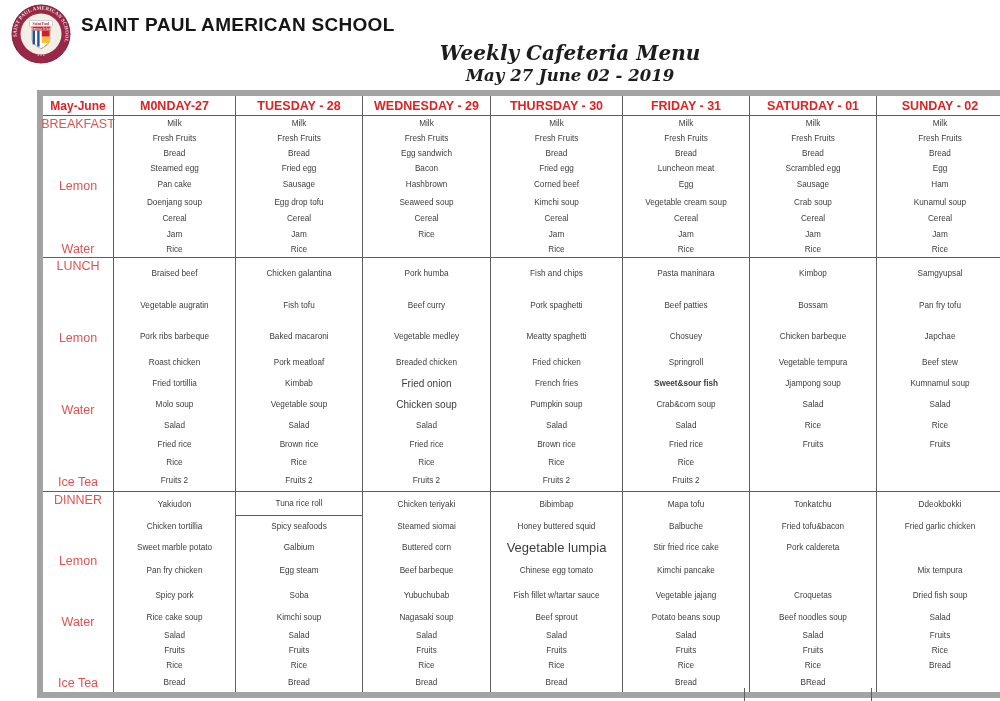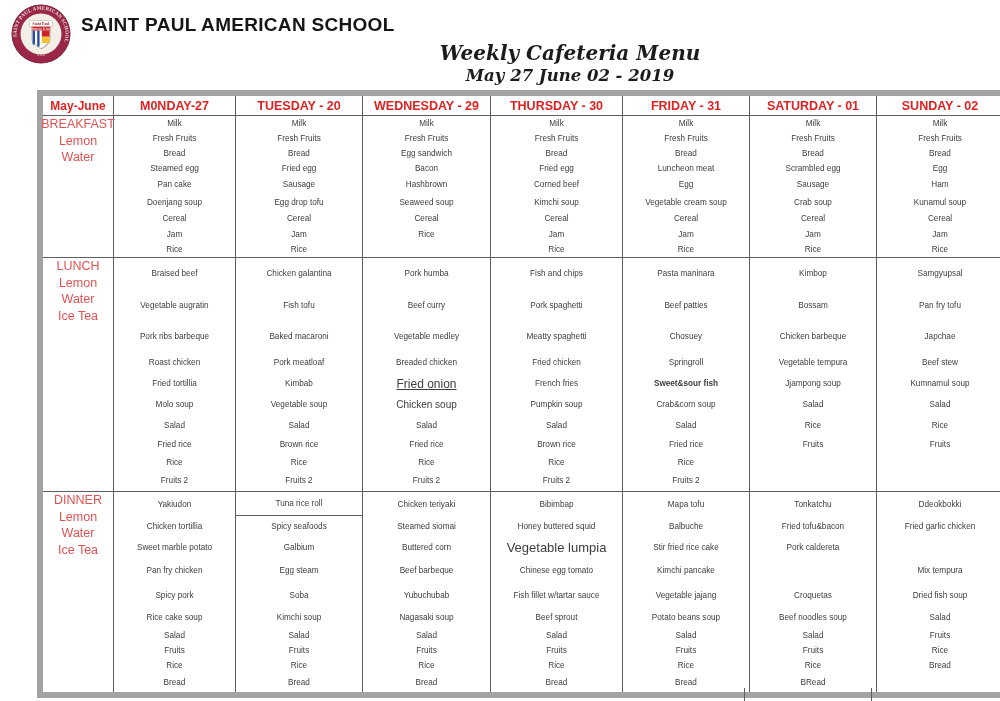--- a/index.html
+++ b/index.html
@@ -20,21 +20,21 @@
     display:grid;border:6px solid #a3a3a3;
     grid-template-columns:71px 122px 127px 128px 132px 127px 127px 126px;
     grid-template-rows:20px 142px 234px 200px;}
   .th,.row-label,.cell{box-sizing:border-box;border-right:1px solid var(--border,#5f5f5f);
     border-bottom:1px solid var(--border,#5f5f5f);}
   .last-col{border-right:none;}
   .last-row{border-bottom:none;}
   .th{display:flex;align-items:center;justify-content:center;font-weight:bold;
     color:var(--header-red,#e02222);font-size:12.5px;white-space:nowrap;}
   .th-first{font-size:12px;}
-  .row-label{display:flex;flex-direction:column;align-items:center;justify-content:flex-start;
+  .row-label{display:flex;flex-direction:column;align-items:center;justify-content:space-between;
     color:var(--label-red,#e25252);font-size:12.5px;line-height:16.5px;}
   .cell{display:grid;}
   .cell-breakfast{grid-template-rows:14.5px 15px 15px 15.5px 17.5px 17.5px 15.5px 15px 1fr;}
   .cell-lunch{grid-template-rows:31.5px 32px 29.5px 22.5px 20px 22px 20.5px 17.5px 17px 1fr;}
   .cell-dinner{grid-template-rows:24px 21px 20.5px 25px 25.5px 19.5px 15px 15px 15px 1fr;}
   .slot{display:flex;align-items:center;justify-content:center;font-size:12.2px;
     color:var(--body-text,#3d3d3d);white-space:nowrap;}
   .slot-divided{border-bottom:1px solid var(--border,#5f5f5f);}
 
   
@@ -75,21 +75,21 @@
   <h1 class="school-name">SAINT PAUL AMERICAN SCHOOL</h1>
 
   <div class="title-block">
     <div class="menu-title">Weekly Cafeteria Menu</div>
     <div class="menu-date">May 27 June 02 - 2019</div>
   </div>
 
   <div class="menu-table">
       <div class="th th-first">May-June</div>
       <div class="th">M0NDAY-27</div>
-      <div class="th">TUESDAY - 20</div>
+      <div class="th">TUESDAY - 28</div>
       <div class="th">WEDNESDAY - 29</div>
       <div class="th">THURSDAY - 30</div>
       <div class="th">FRIDAY - 31</div>
       <div class="th">SATURDAY - 01</div>
       <div class="th last-col">SUNDAY - 02</div>
       <div class="row-label">
         <div class="label-line">BREAKFAST</div>
         <div class="label-line">Lemon</div>
         <div class="label-line">Water</div>
       </div>
@@ -198,21 +198,21 @@
         <div class="slot" style="font-size: 8.2px;">Salad</div>
         <div class="slot" style="font-size: 8.2px;">Brown rice</div>
         <div class="slot" style="font-size: 8.2px;">Rice</div>
         <div class="slot" style="font-size: 8.2px;">Fruits 2</div>
       </div>
       <div class="cell cell-lunch">
         <div class="slot" style="font-size: 8.2px;">Pork humba</div>
         <div class="slot" style="font-size: 8.2px;">Beef curry</div>
         <div class="slot" style="font-size: 8.2px;">Vegetable medley</div>
         <div class="slot" style="font-size: 8.2px;">Breaded chicken</div>
-        <div class="slot" style="font-size: 12px; text-decoration: underline;">Fried onion</div>
+        <div class="slot" style="font-size: 10px;">Fried onion</div>
         <div class="slot" style="font-size: 10px;">Chicken soup</div>
         <div class="slot" style="font-size: 8.2px;">Salad</div>
         <div class="slot" style="font-size: 8.2px;">Fried rice</div>
         <div class="slot" style="font-size: 8.2px;">Rice</div>
         <div class="slot" style="font-size: 8.2px;">Fruits 2</div>
       </div>
       <div class="cell cell-lunch">
         <div class="slot" style="font-size: 8.2px;">Fish and chips</div>
         <div class="slot" style="font-size: 8.2px;">Pork spaghetti</div>
         <div class="slot" style="font-size: 8.2px;">Meatty spaghetti</div>

